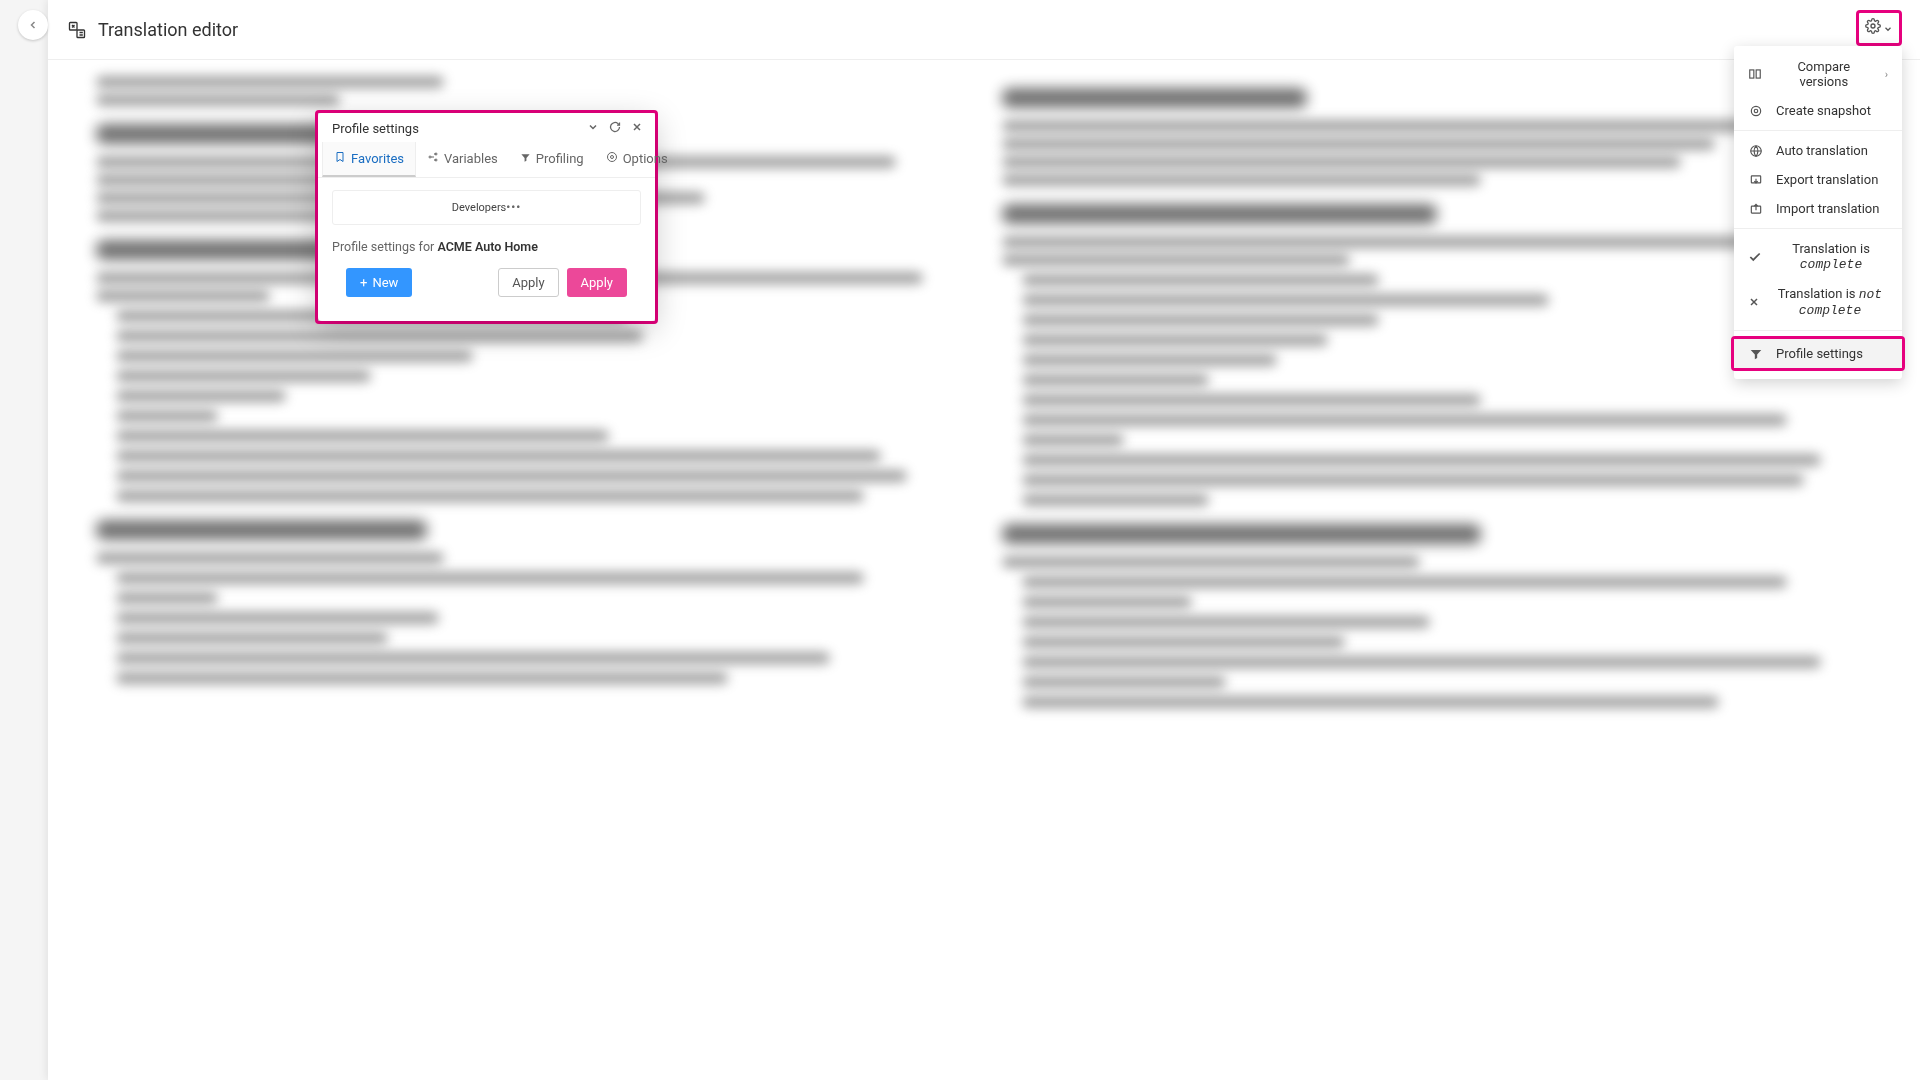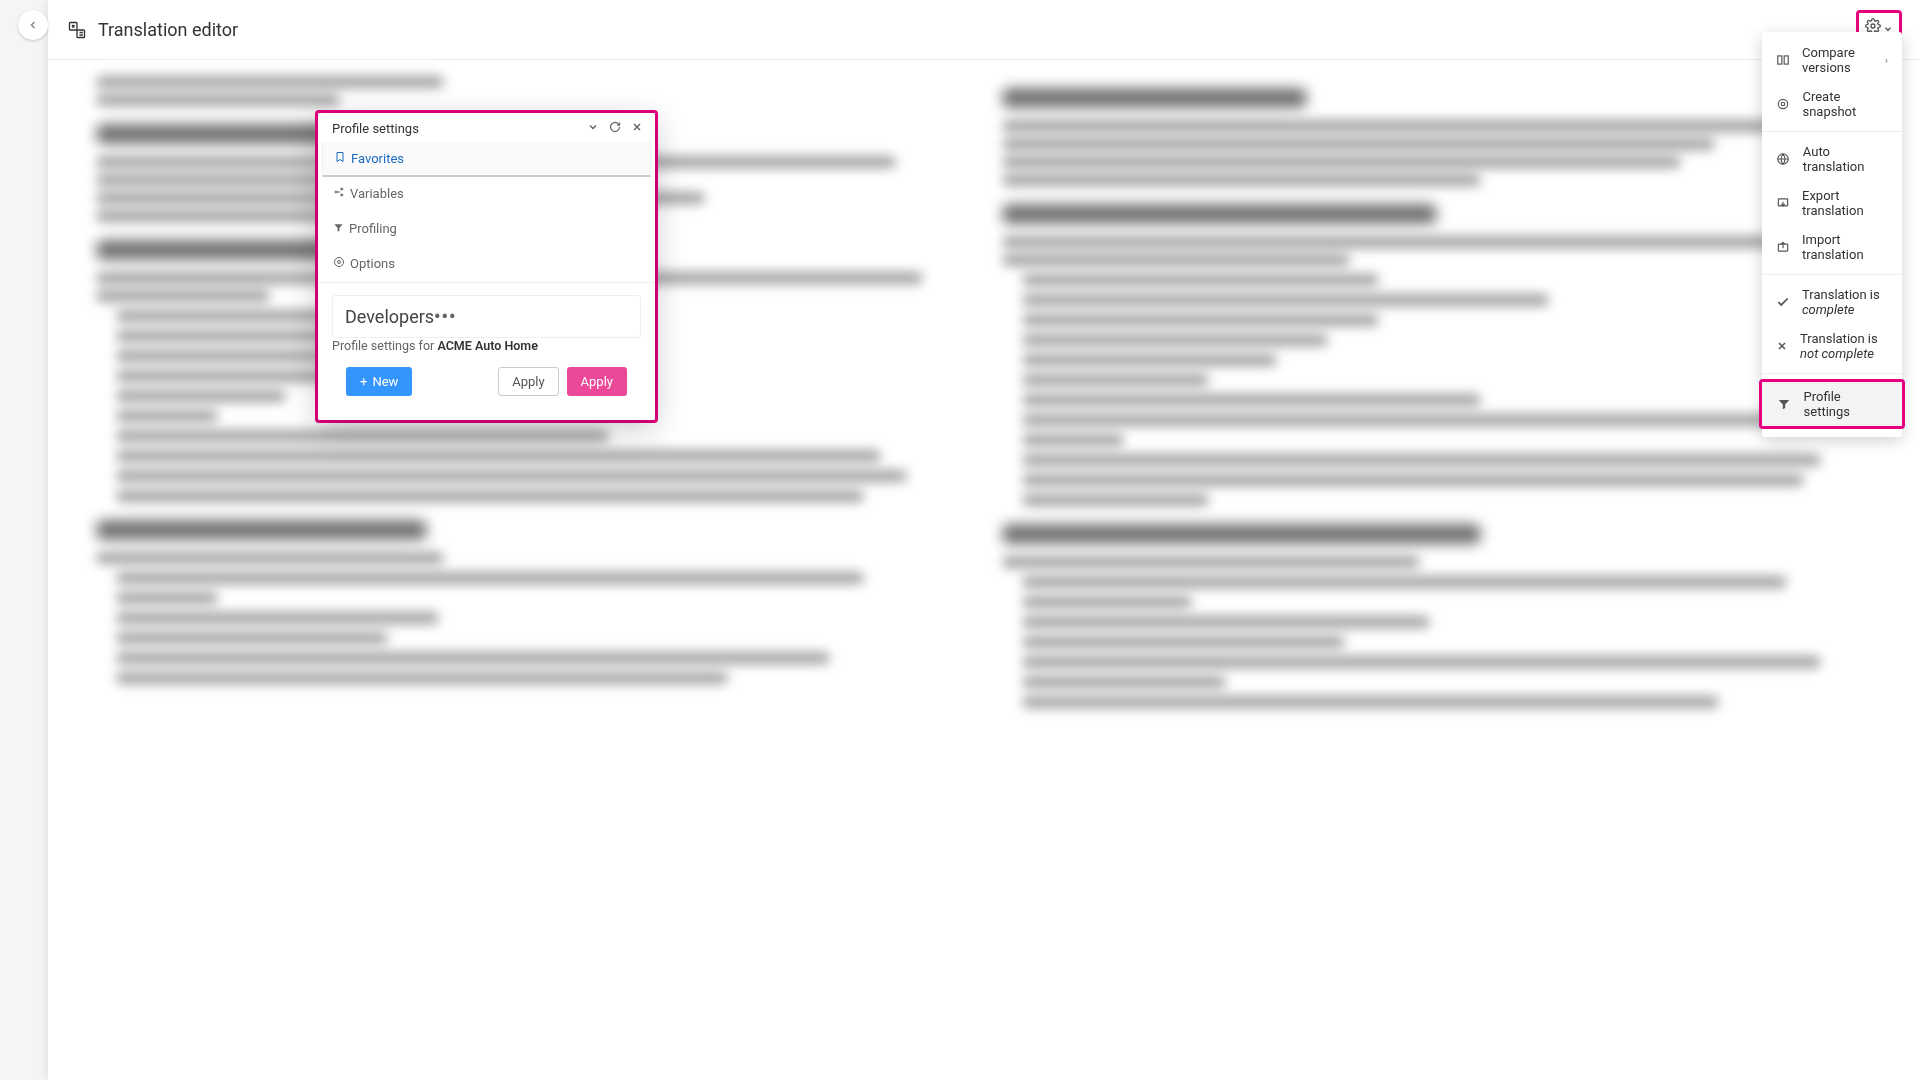--- a/index.html
+++ b/index.html
@@ -27,23 +27,23 @@
 .gear-wrap {
   position: absolute; right: 18px; top: 10px;
   border: 3px solid #e6007e; border-radius: 4px; padding: 2px 2px;
 }
 .gear-btn {
   display: flex; align-items: center; gap: 2px;
   padding: 3px 4px; cursor: pointer; color: #555;
 }
 
 .dropdown {
-  position: absolute; right: 18px; top: 32px; width: 140px;
+  position: absolute; right: 18px; top: 46px; width: 168px;
   background: #fff; box-shadow: 0 4px 16px rgba(0,0,0,0.18);
-  border-radius: 3px; padding: 6px 0; z-index: 20;
+  border-radius: 3px; padding: 6px 0; z-index: 20; text-align: center;
 }
 .dropdown-item {
   display: flex; align-items: center; padding: 7px 14px;
   font-size: 13px; color: #333; cursor: pointer; gap: 12px;
 }
 .dropdown-item .dicon { width: 16px; display:flex; align-items:center; justify-content:center; color:#555; }
 .dropdown-item .chev { margin-left: auto; color: #888; font-size: 11px; }
 .dropdown-divider { height: 1px; background: #eee; margin: 5px 0; }
 .dd-highlight { border: 3px solid #e6007e; border-radius: 4px; margin: 2px -3px; }
 .dd-highlight .dropdown-item { background: #f3f3f3; }
@@ -70,47 +70,47 @@
   width: 337px; background: #fff; box-shadow: 0 8px 32px rgba(0,0,0,0.22);
   border-radius: 4px;
 }
 .modal-header {
   display: flex; align-items: center; padding: 8px 12px 6px 14px;
   font-size: 13px; color: #333;
 }
 .modal-header .spacer { flex: 1; }
 .modal-header .hicon { color: #666; margin-left: 10px; cursor: pointer; font-size: 13px; }
 
-.modal-tabs { display: flex; border-bottom: 1px solid #eee; padding: 0 4px; flex-direction: column; }
+.modal-tabs { display: flex; border-bottom: 1px solid #eee; padding: 0 4px; }
 .modal-tab {
   display: flex; align-items: center; gap: 5px;
   padding: 9px 11px; font-size: 13px; color: #666; cursor: pointer;
   border-bottom: 2px solid transparent;
 }
 .modal-tab.active { color: #1b6ec2; border-bottom: 2px solid #ccc; background:#fafafa; border-left:1px solid #eee; border-right:1px solid #eee; }
 .modal-tab .ticon { font-size: 12px; }
 
 .modal-body { padding: 12px 14px 10px 14px; }
 .profile-row {
-  display: flex; align-items: center; justify-content: flex-start;
+  display: flex; align-items: center; justify-content: center;
   padding: 10px 12px; border: 1px solid #eee; border-radius: 3px;
-  font-size: 18px; color: #444; 
+  font-size: 11px; color: #444; margin-bottom: 14px;
 }
 .profile-row .dots { color: #666; letter-spacing: 1px; cursor: pointer; font-weight: bold; }
 
 .profile-caption { font-size: 12.5px; color: #666; margin-bottom: 14px; }
 .profile-caption b { color: #333; font-weight: 600; }
 
 .modal-footer { display: flex; align-items: center; padding: 0 14px 14px 14px; }
 .btn { padding: 6px 13px; font-size: 13px; border-radius: 3px; cursor: pointer; border: 1px solid transparent; }
 .btn-new { background: #3396ff; color: #fff; display: flex; align-items: center; gap: 5px; }
 .btn-reset { background: #fff; color: #555; border: 1px solid #ccc; margin-left: auto; margin-right: 8px; }
 .btn-apply { background: #ec4899; color: #fff; }
 
-.italic { font-style: italic; }
+.italic { font-style: italic; font-family: Liberation Mono, monospace; }
 </style>
 </head>
 <body>
 
 <div class="back-circle">
   <svg width="12" height="12" viewBox="0 0 24 24" fill="none" stroke="currentColor" stroke-width="3">
       <polyline points="15 18 9 12 15 6"></polyline>
     </svg>
 </div>
 

